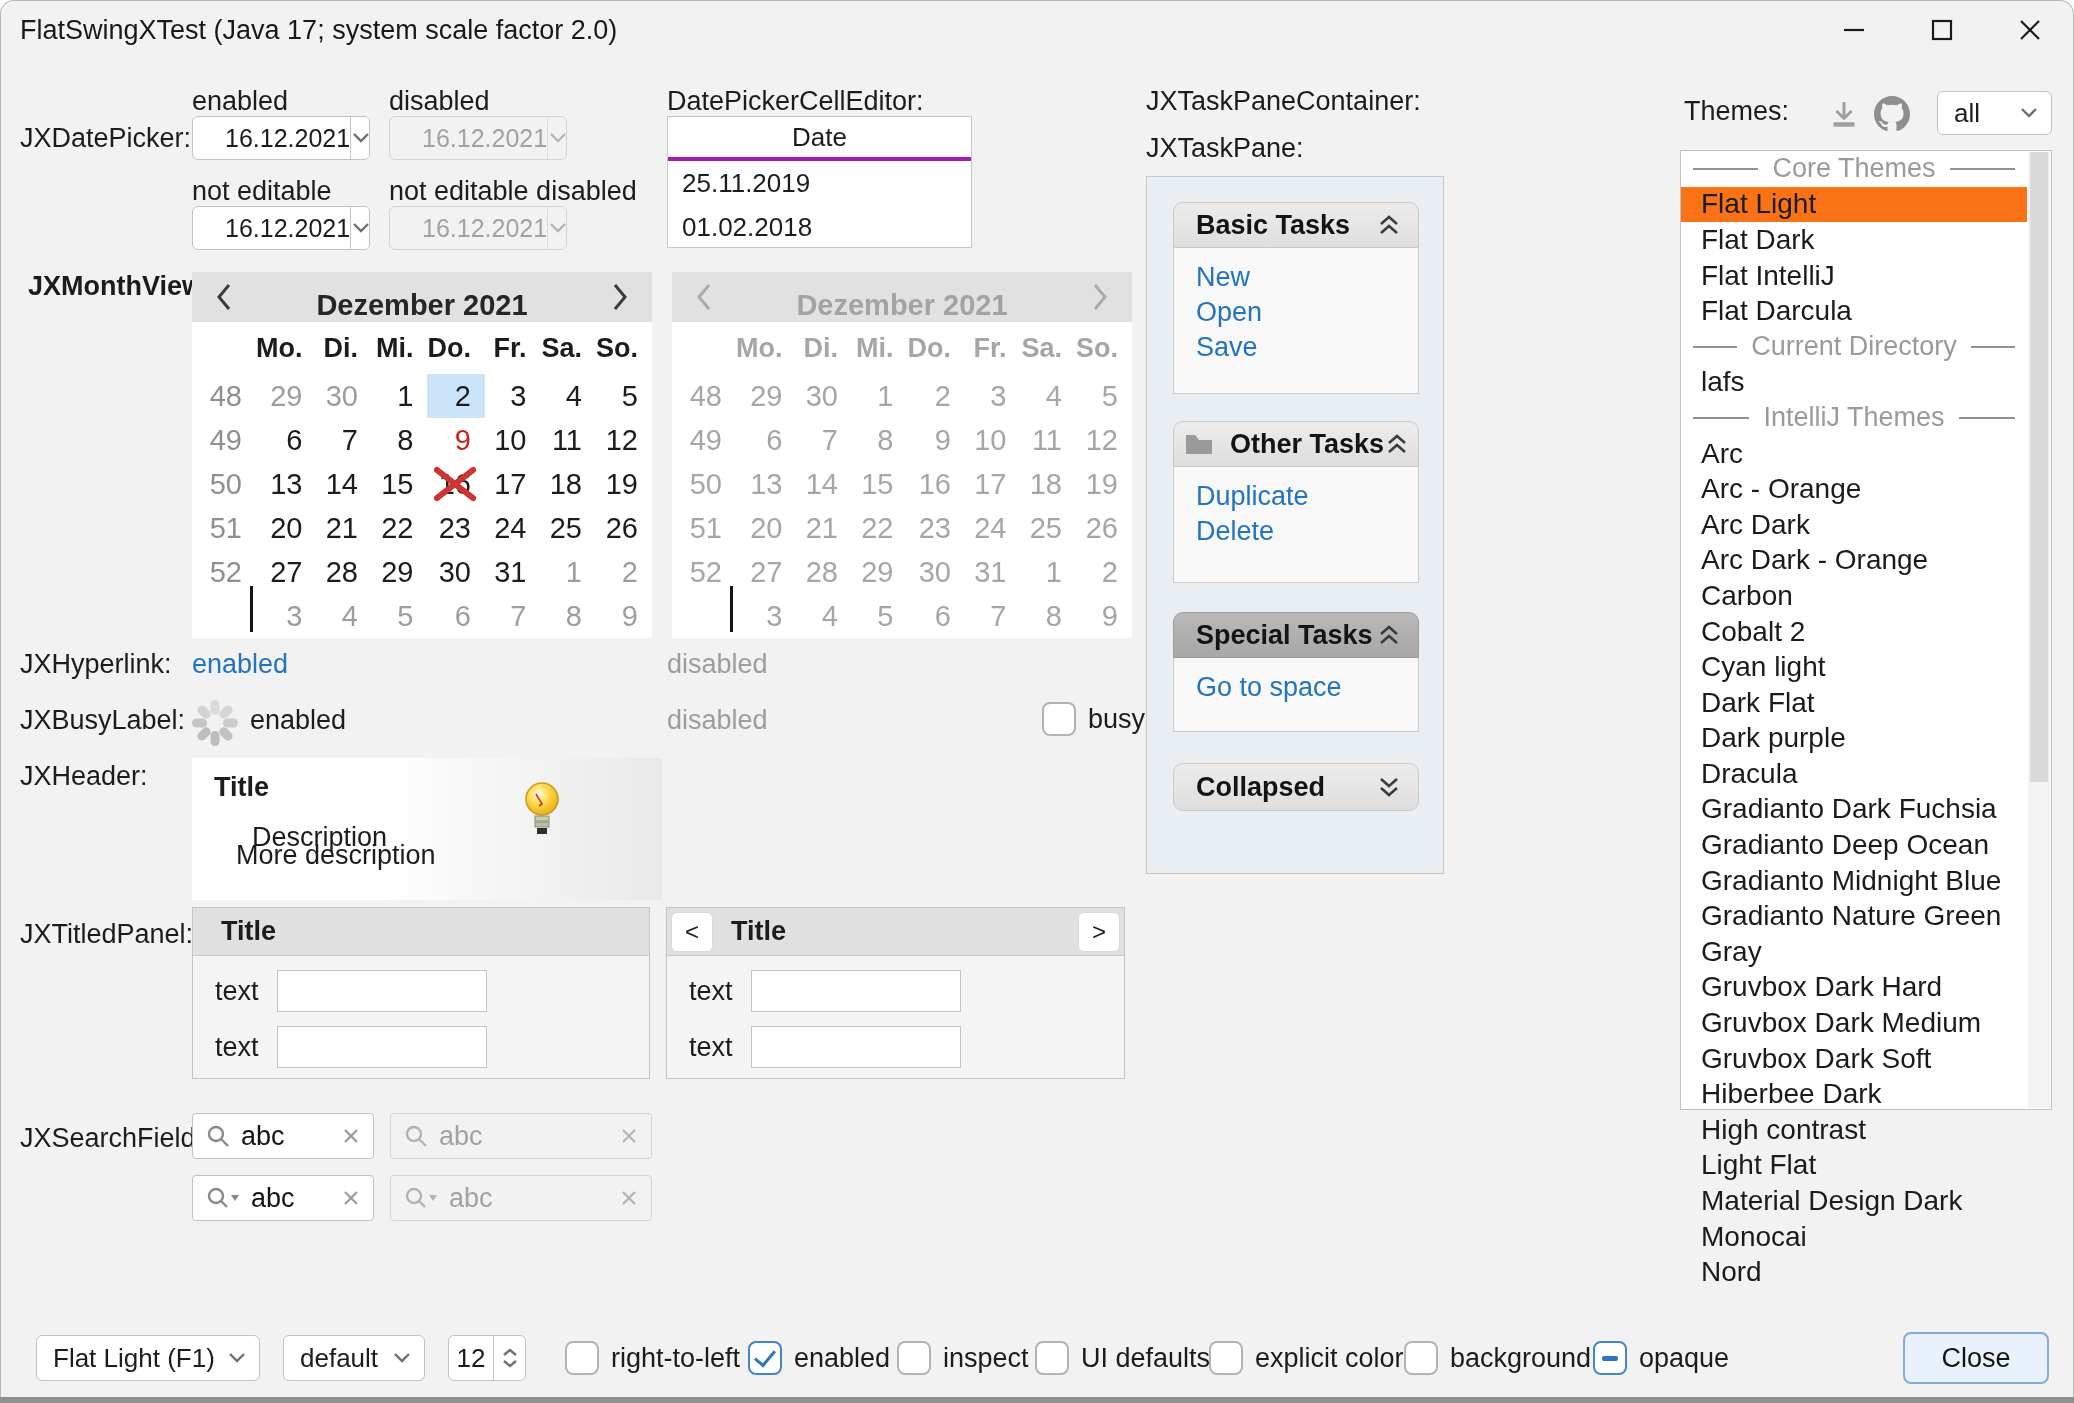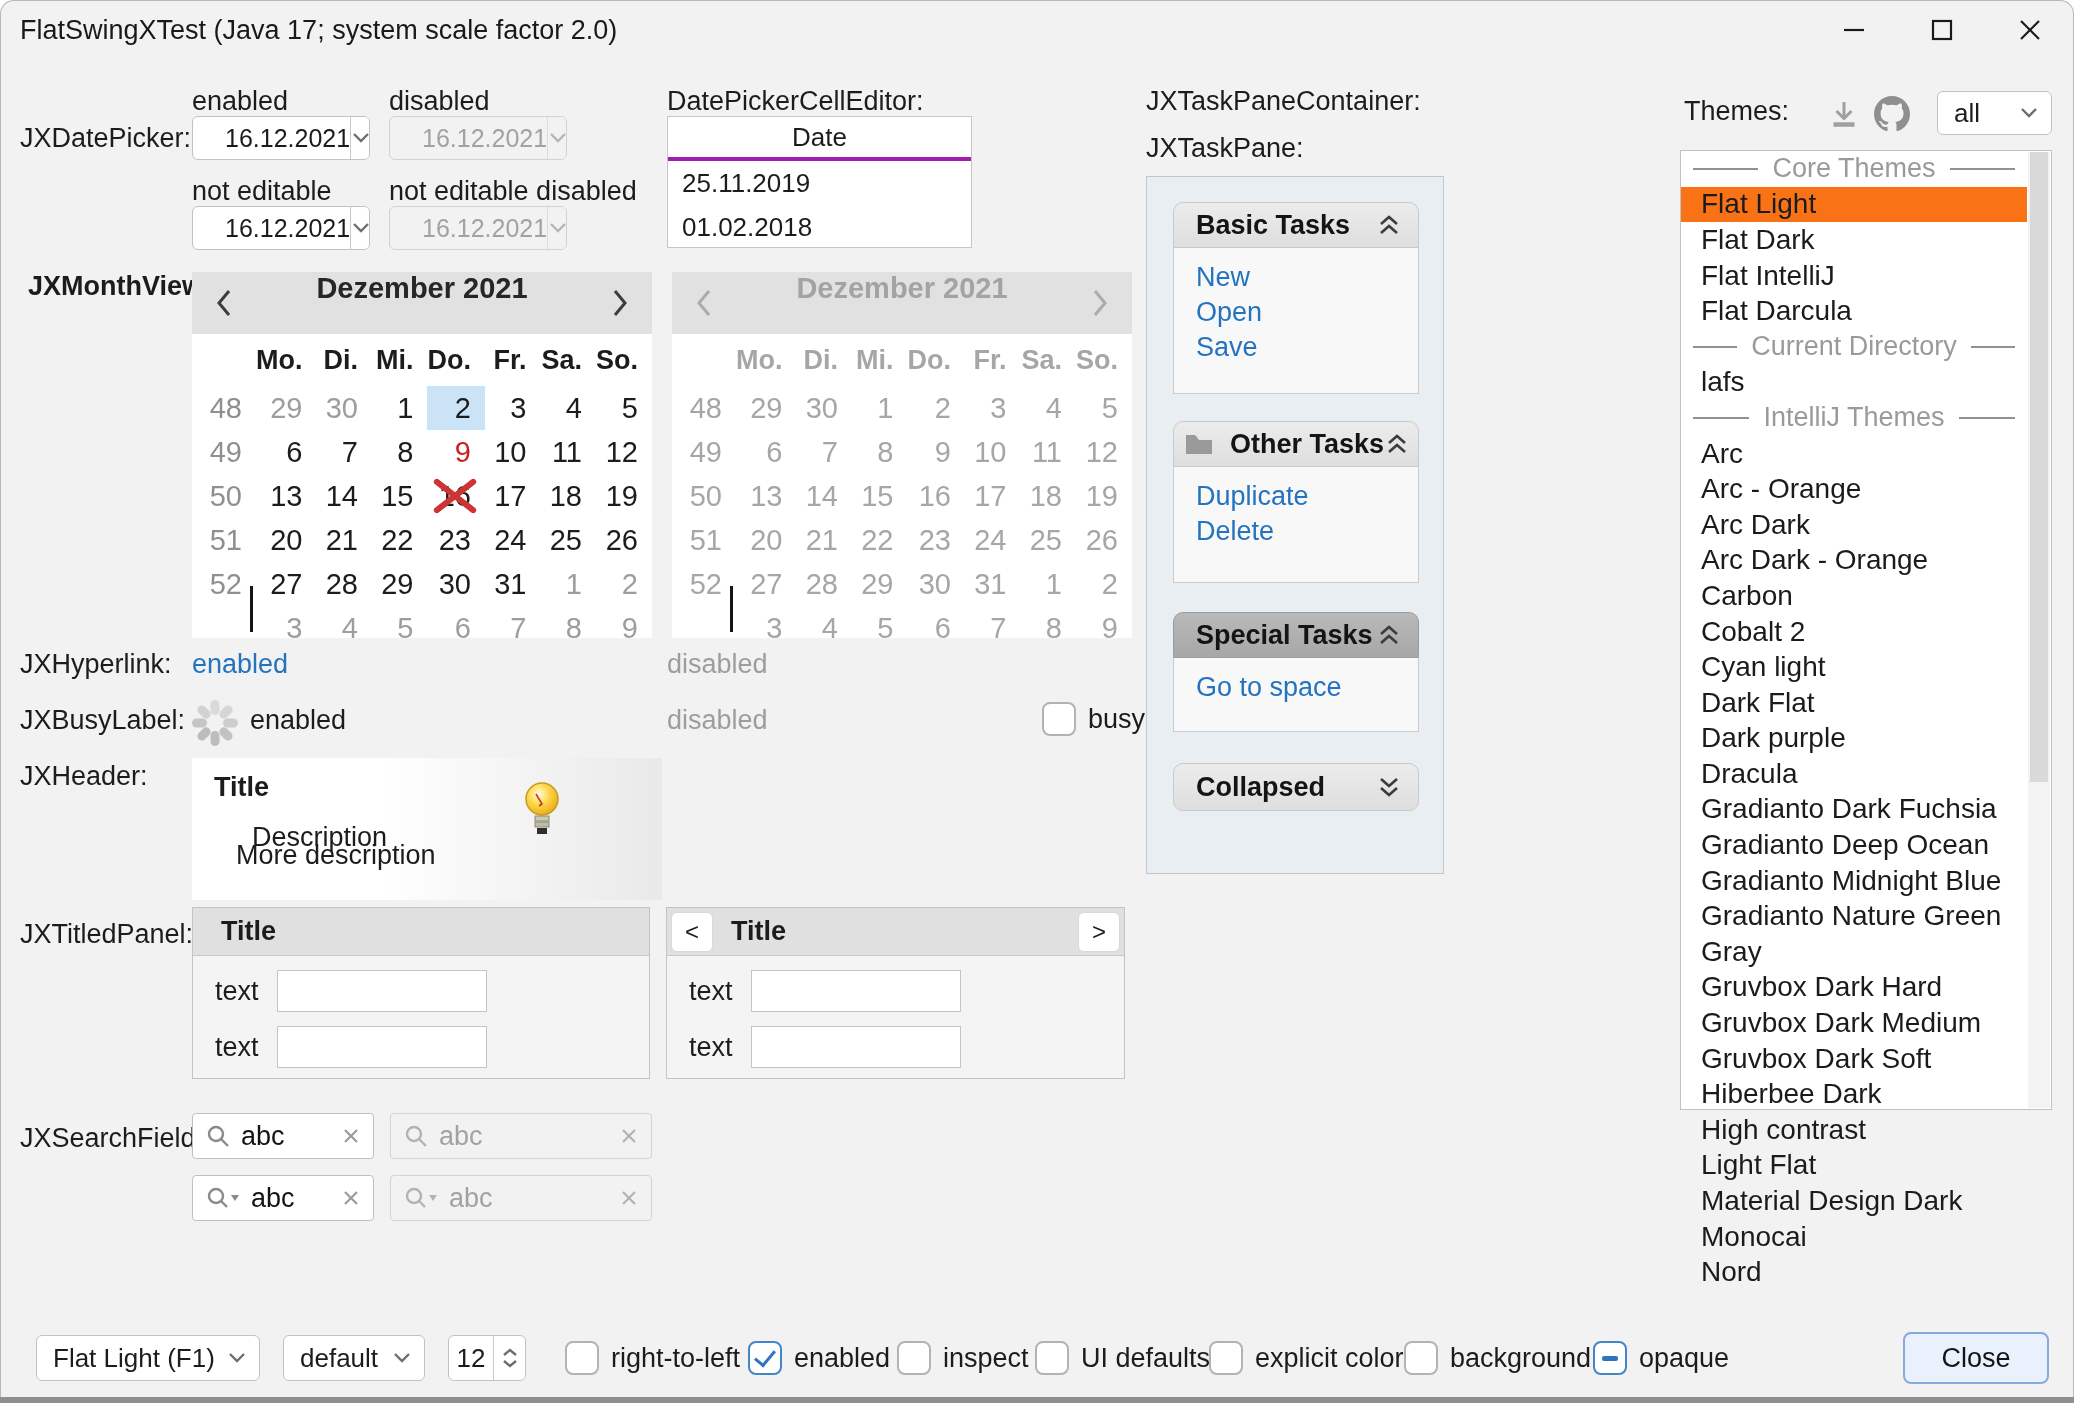--- a/index.html
+++ b/index.html
@@ -33,21 +33,21 @@
   .dpfield.disabled .btn{background:#f2f2f2;border-left-color:#dcdcdc;}
   .dpfield.disabled .chev{stroke:#b5b5b5;}
 
   
   .dtable{background:#fff;border:1px solid #c6c6c6;font-size:26px;color:#1c1c1c;}
   .dtable .hd{height:44px;display:flex;align-items:center;justify-content:center;border-bottom:4px solid #a21caf;}
   .dtable .row{height:44px;display:flex;align-items:center;padding-left:14px;}
 
   
   .cal{width:460px;height:366px;background:#fff;}
-  .cal-head{height:62px;background:#e1e1e1;display:flex;align-items:flex-start;}
+  .cal-head{height:50px;background:#e1e1e1;display:flex;align-items:flex-end;}
   .cal-head .t{flex:1;text-align:center;font-size:29px;font-weight:bold;color:#262626;}
   .cal-head svg{stroke:#3c3c3c;stroke-width:3;fill:none;}
   .cal-nav{width:64px;display:flex;align-items:center;justify-content:center;height:100%;}
   .cal-grid{display:grid;grid-template-columns:64px repeat(7,1fr);}
   .cal-grid .c{height:44px;display:flex;align-items:center;justify-content:flex-end;padding-right:14px;font-size:29px;color:#1c1c1c;}
   .cal-grid .dh{height:52px;font-size:27px;font-weight:bold;}
   .cal-grid .wk{color:#8f8f8f;}
   .cal-grid .mut{color:#9d9d9d;}
   .cal-grid .sel{background:#cbe3f6;}
   .cal-grid .red{color:#c81f1f;}

